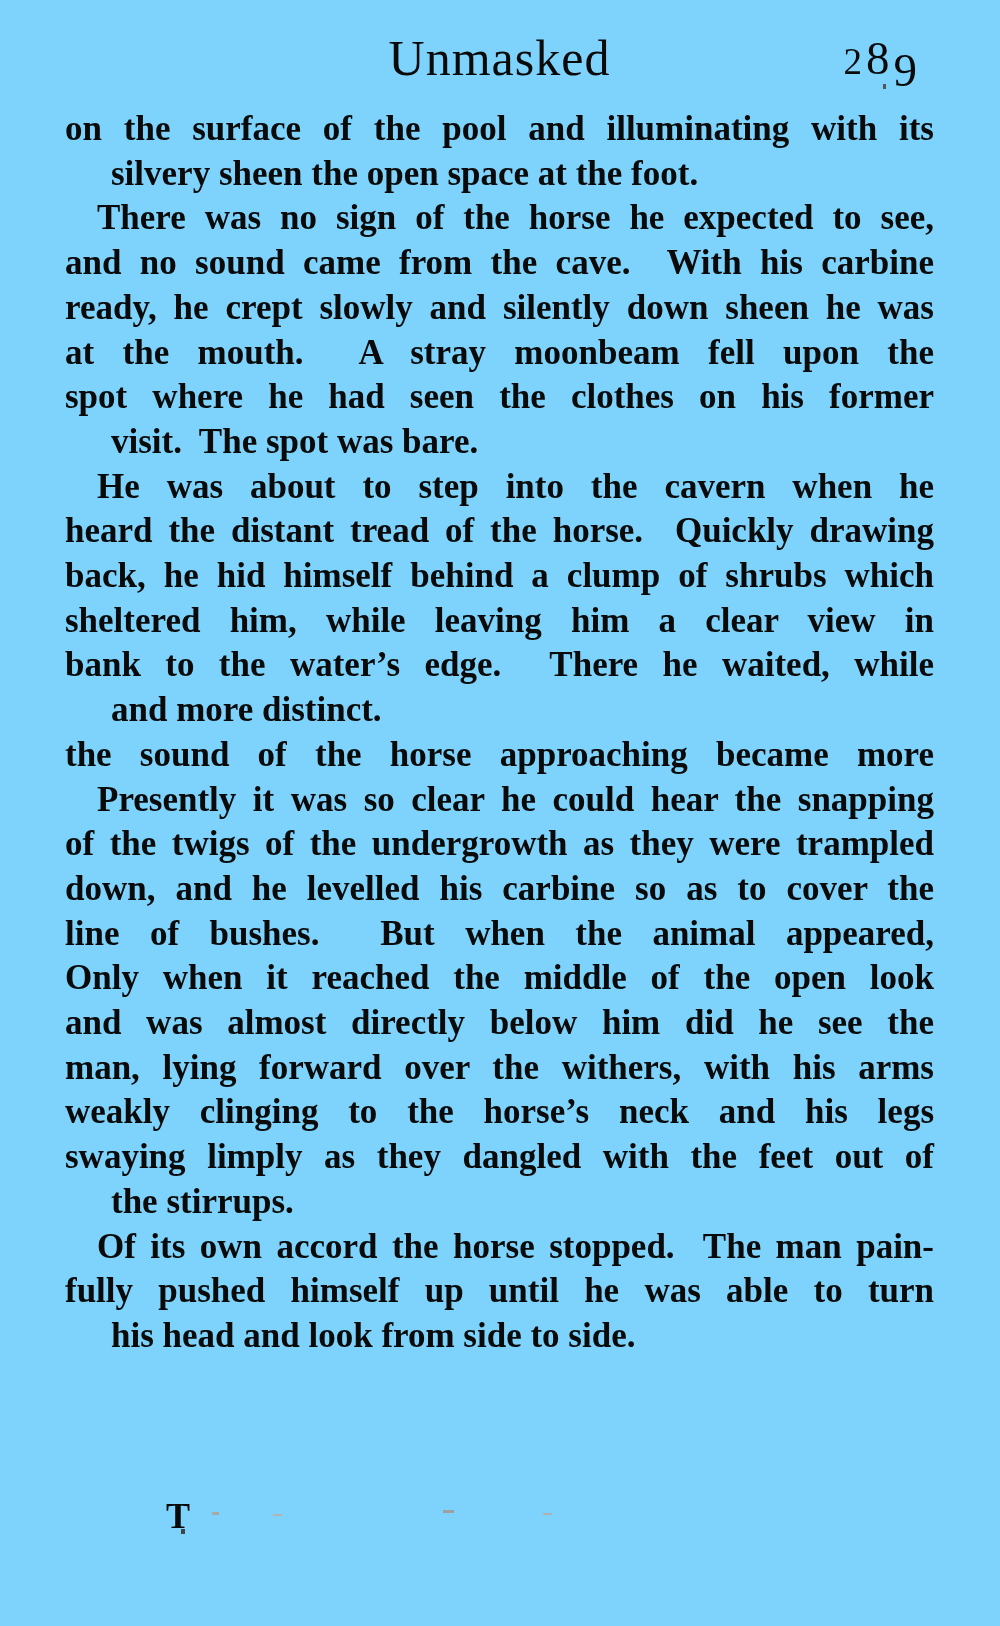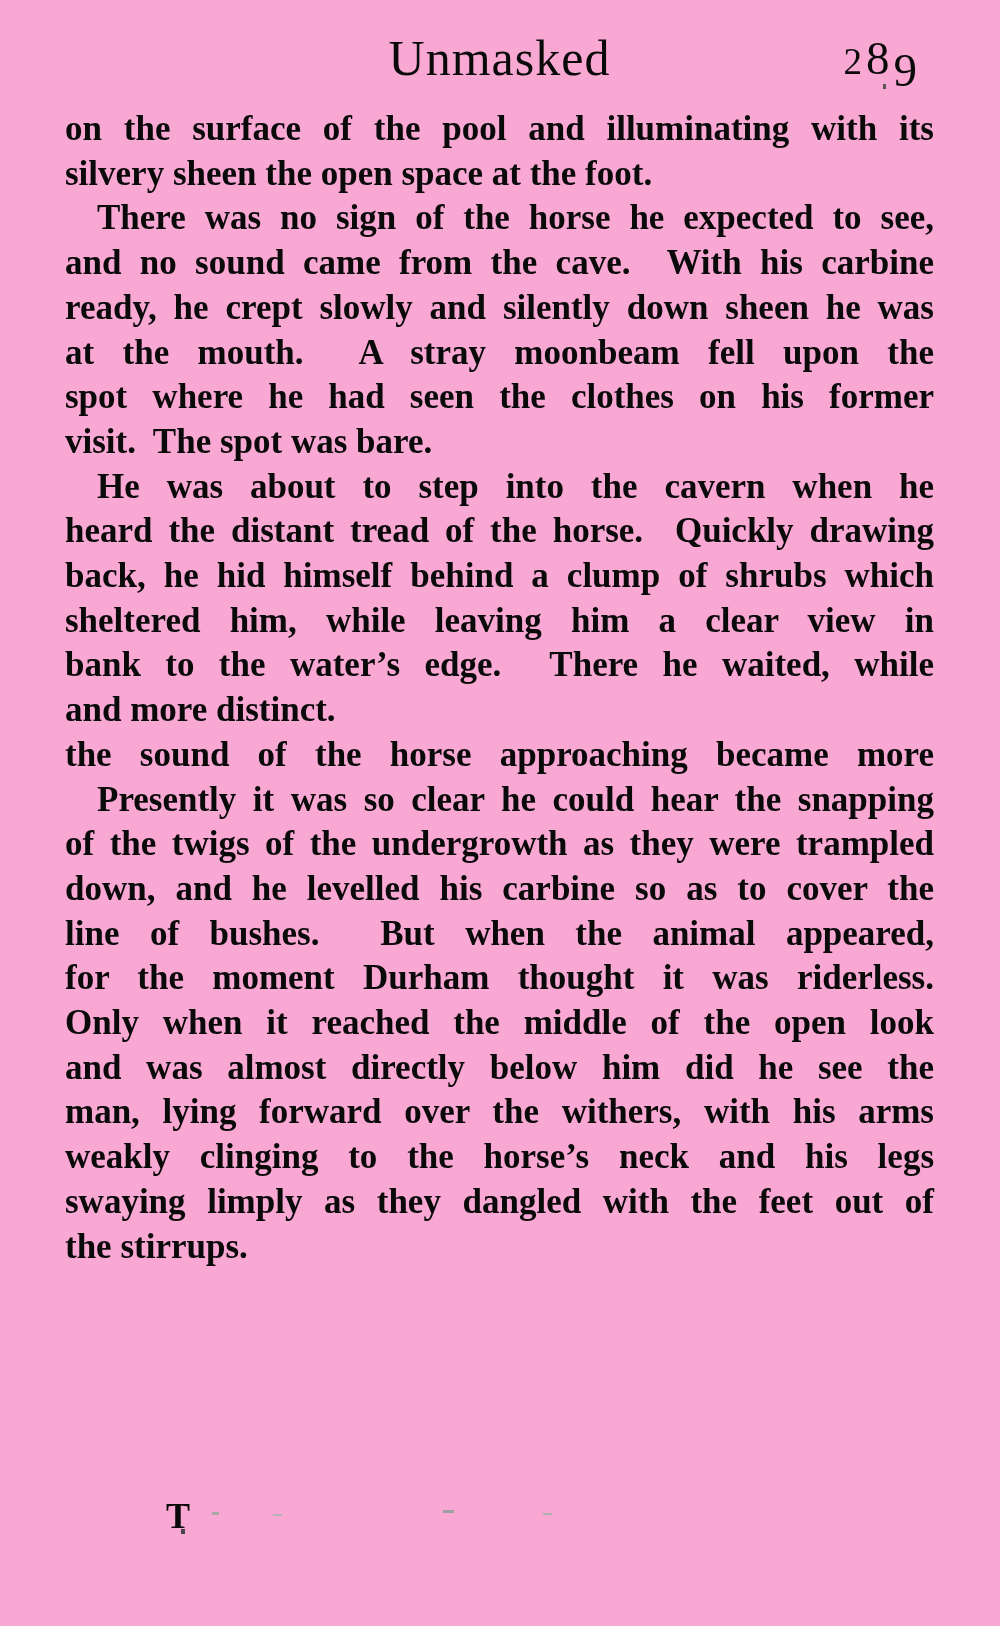--- a/index.html
+++ b/index.html
@@ -1,20 +1,20 @@
 <!DOCTYPE html>
 <html><head>
 <meta charset="utf-8">
 <style>
   html, body { margin: 0; padding: 0; background: #ffffff; }
   .page {
     position: relative;
     width: 1000px;
     height: 1626px;
-    background: #f9a8d4;
+    background: #7dd3fc;
     color: #0a0a0a;
     font-family: "Liberation Serif", serif;
     overflow: hidden;
   }
   
   .running-head {
     position: absolute;
     left: 65px;
     top: 33px;
     width: 869px;
@@ -49,21 +49,21 @@
     line-height: 44.7px;
     font-weight: bold;
   }
   .para { margin: 0; padding: 0; }
   .line {
     white-space: pre-wrap;
     text-align: justify;
     text-align-last: justify;
     text-justify: inter-word;
   }
-  .line.last { text-align-last: left; }
+  .line.last { text-align-last: left; margin-left: 46px; }
   .line.indent { text-indent: 32px; }
   
   .signature {
     position: absolute;
     left: 166px;
     top: 1498px;
     font-size: 36px;
     line-height: 36px;
     font-weight: 700;
   }
@@ -109,29 +109,33 @@
       <div class="line">bank to the water’s edge.  There he waited, while</div>
       <div class="line last">and more distinct.</div>
       <div class="line">the sound of the horse approaching became more</div>
     </div>
 
     <div class="para">
       <div class="line indent">Presently it was so clear he could hear the snapping</div>
       <div class="line">of the twigs of the undergrowth as they were trampled</div>
       <div class="line">down, and he levelled his carbine so as to cover the</div>
       <div class="line">line of bushes.  But when the animal appeared,</div>
-      <div class="line">for the moment Durham thought it was riderless.</div>
       <div class="line">Only when it reached the middle of the open look</div>
       <div class="line">and was almost directly below him did he see the</div>
       <div class="line">man, lying forward over the withers, with his arms</div>
       <div class="line">weakly clinging to the horse’s neck and his legs</div>
       <div class="line">swaying limply as they dangled with the feet out of</div>
       <div class="line last">the stirrups.</div>
     </div>
 
+    <div class="para">
+      <div class="line indent">Of its own accord the horse stopped.  The man pain-</div>
+      <div class="line">fully pushed himself up until he was able to turn</div>
+      <div class="line last">his head and look from side to side.</div>
+    </div>
 
   </div>
 
   <div class="signature">T</div>
 
   <div class="artifact a1"></div>
   <div class="artifact a2"></div>
   <div class="artifact a3"></div>
   <div class="artifact a4"></div>
   <div class="artifact a5"></div>

